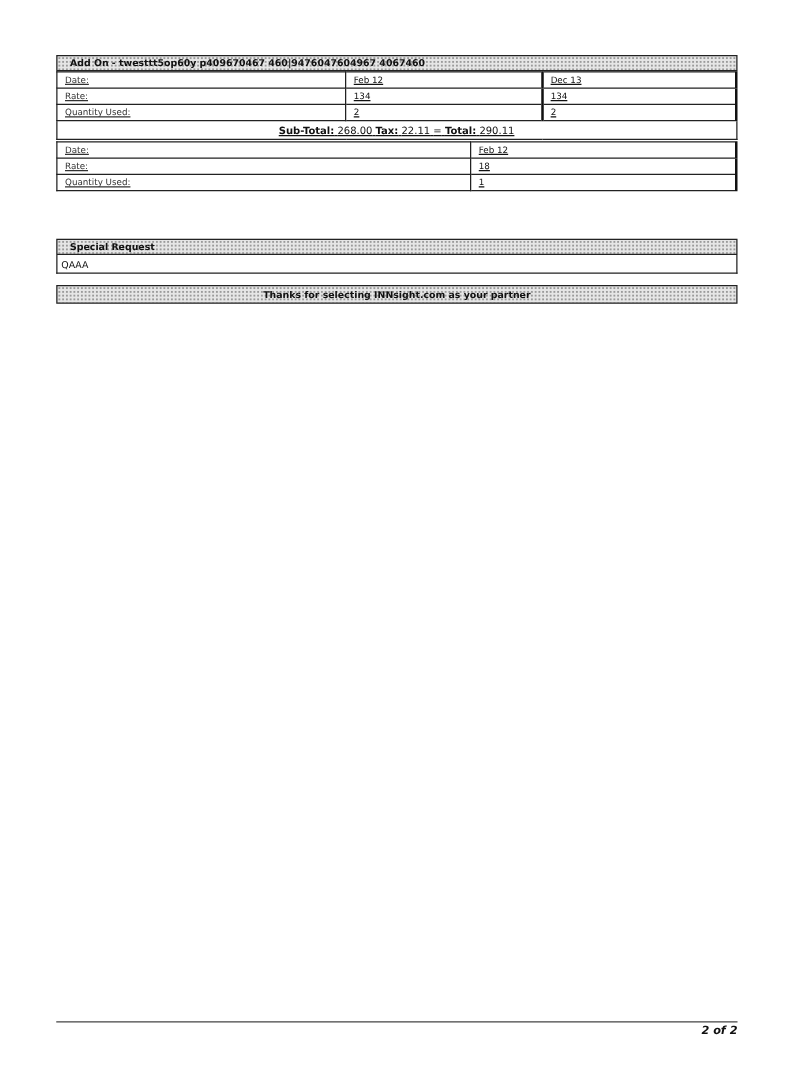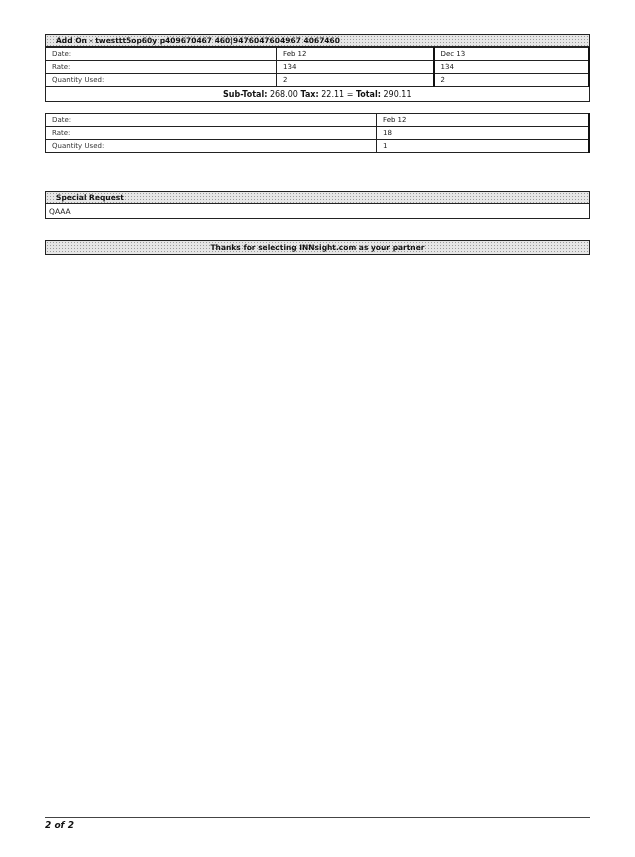--- a/index.html
+++ b/index.html
@@ -6,33 +6,33 @@
   body { width:635px; height:857px; position:relative; font-family:"DejaVu Sans", sans-serif; color:#111; }
   .sect { position:absolute; left:45px; width:545px; box-sizing:border-box; }
   .hdr {
     height:13px; box-sizing:border-box; border:1px solid #222;
     background-color:#e6e6e6;
     background-image: radial-gradient(#9a9a9a 0.6px, transparent 0.7px);
     background-size:3px 3px;
     font-size:7.5px; font-weight:bold; line-height:11px; padding-left:10px; white-space:nowrap; overflow:hidden;
   }
   table { border-collapse:collapse; width:100%; font-size:7px; }
-  td { border:1px solid #222; height:13px; padding:0 6px; box-sizing:border-box; }
+  td { border:1px solid #222; height:13px; padding:0 6px; box-sizing:border-box;text-decoration:underline; }
   td.lbl { color:#333; }
   .totrow td { text-align:center; font-size:8px; height:15px;margin-top:24px; }
   .thick-r { border-right:2px solid #111; }
   .req { border:1px solid #222; border-top:none; height:15px; font-size:7.5px; line-height:15px; padding-left:3px; box-sizing:border-box; }
   .thanks { text-align:center; padding-left:0; height:15px; line-height:13px; border-width:1.5px; }
   .footer-line { position:absolute; left:45px; width:545px; top:817px; border-top:1.5px solid #444; }
-  .footer { position:absolute; left:45px; width:545px; top:820px; text-align:left; font-size:9px; font-weight:bold; font-style:italic; }
+  .footer { position:absolute; left:45px; width:545px; top:820px; text-align:right; font-size:9px; font-weight:bold; font-style:italic; }
 </style>
 </head>
 <body>
 
-<div class="sect" style="top:34px;">
+<div class="sect" style="top:44px;">
   <div class="hdr">Add On - twesttt5op60y p409670467 460|9476047604967 4067460</div>
   <table>
     <colgroup>
         <col style="width:231px">
         <col style="width:157px">
         <col>
       </colgroup>
     <tbody>
         <tr>
       <td class="lbl">Date:</td>
@@ -85,18 +85,18 @@
     </tr>
   </tbody>
     </table>
 </div>
 
 <div class="sect" style="top:191px;">
   <div class="hdr">Special Request</div>
   <div class="req">QAAA</div>
 </div>
 
-<div class="sect" style="top:228px;margin-top:12px;">
+<div class="sect" style="top:228px;">
   <div class="hdr thanks">Thanks for selecting INNsight.com as your partner</div>
 </div>
 
 <div class="footer-line"></div>
 <div class="footer">2 of 2</div>
 
 </body></html>

